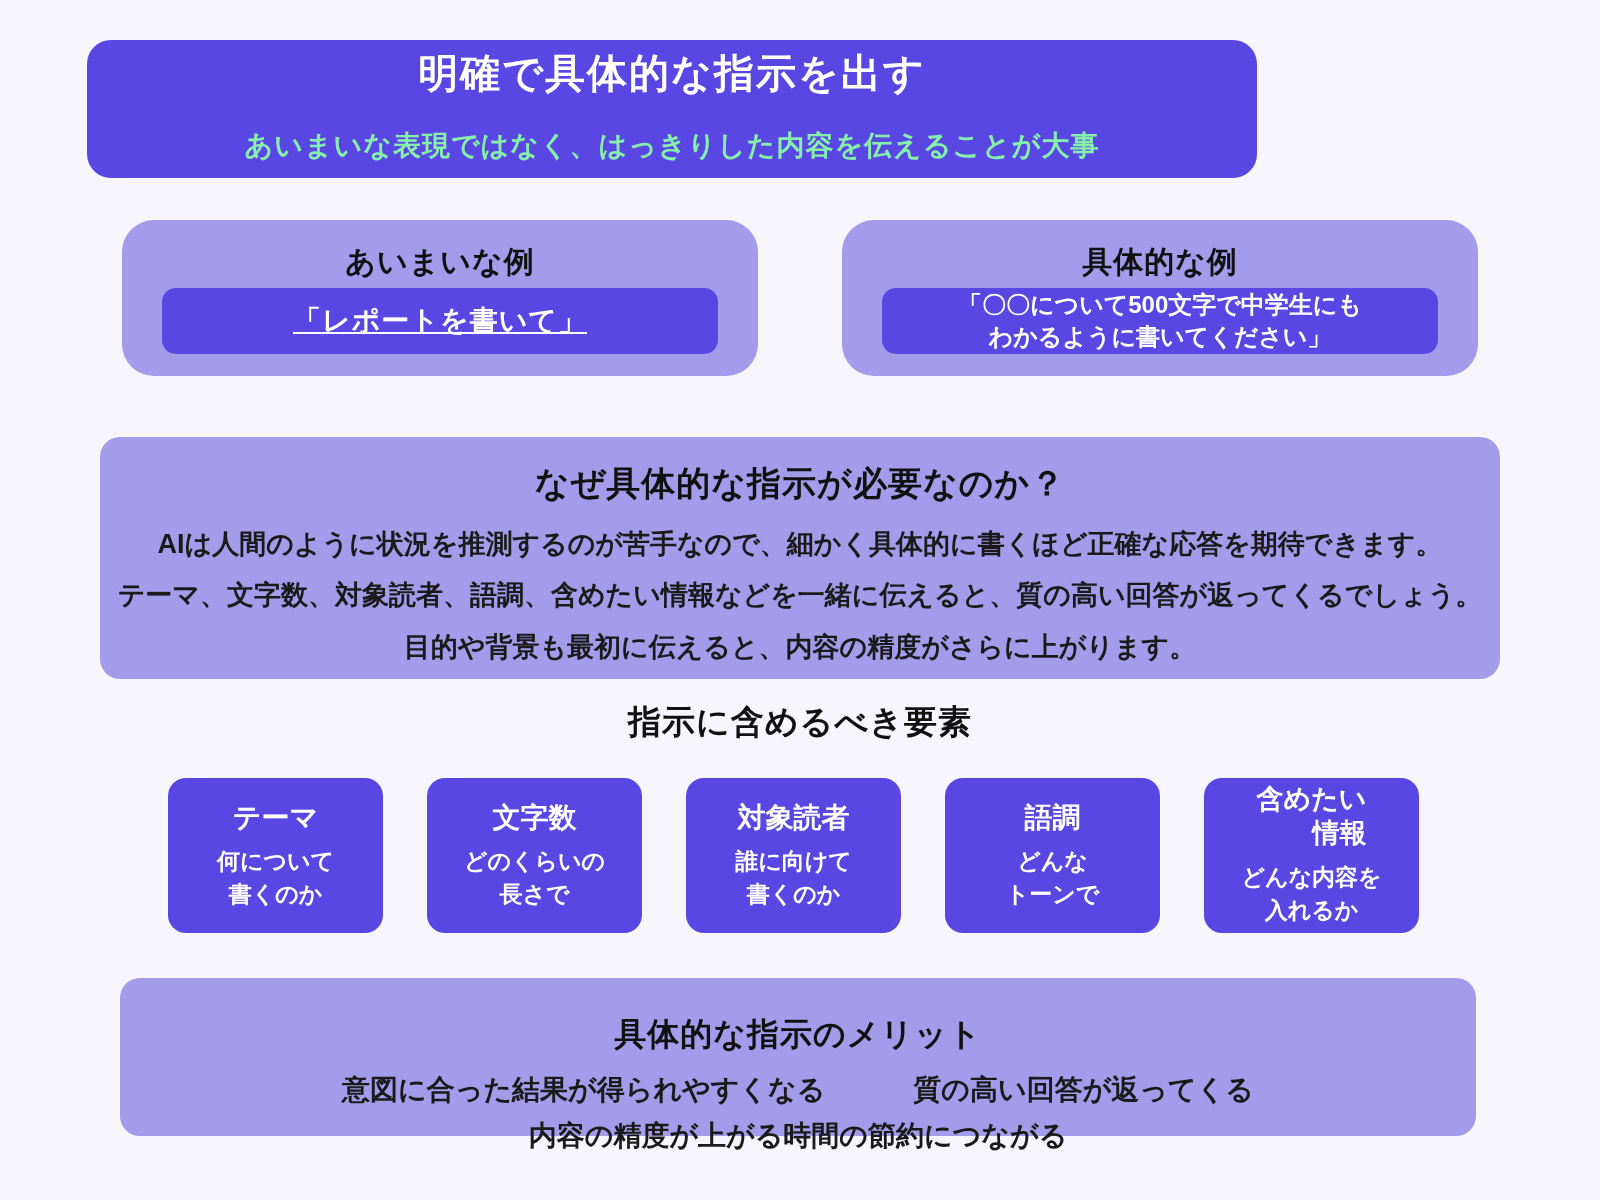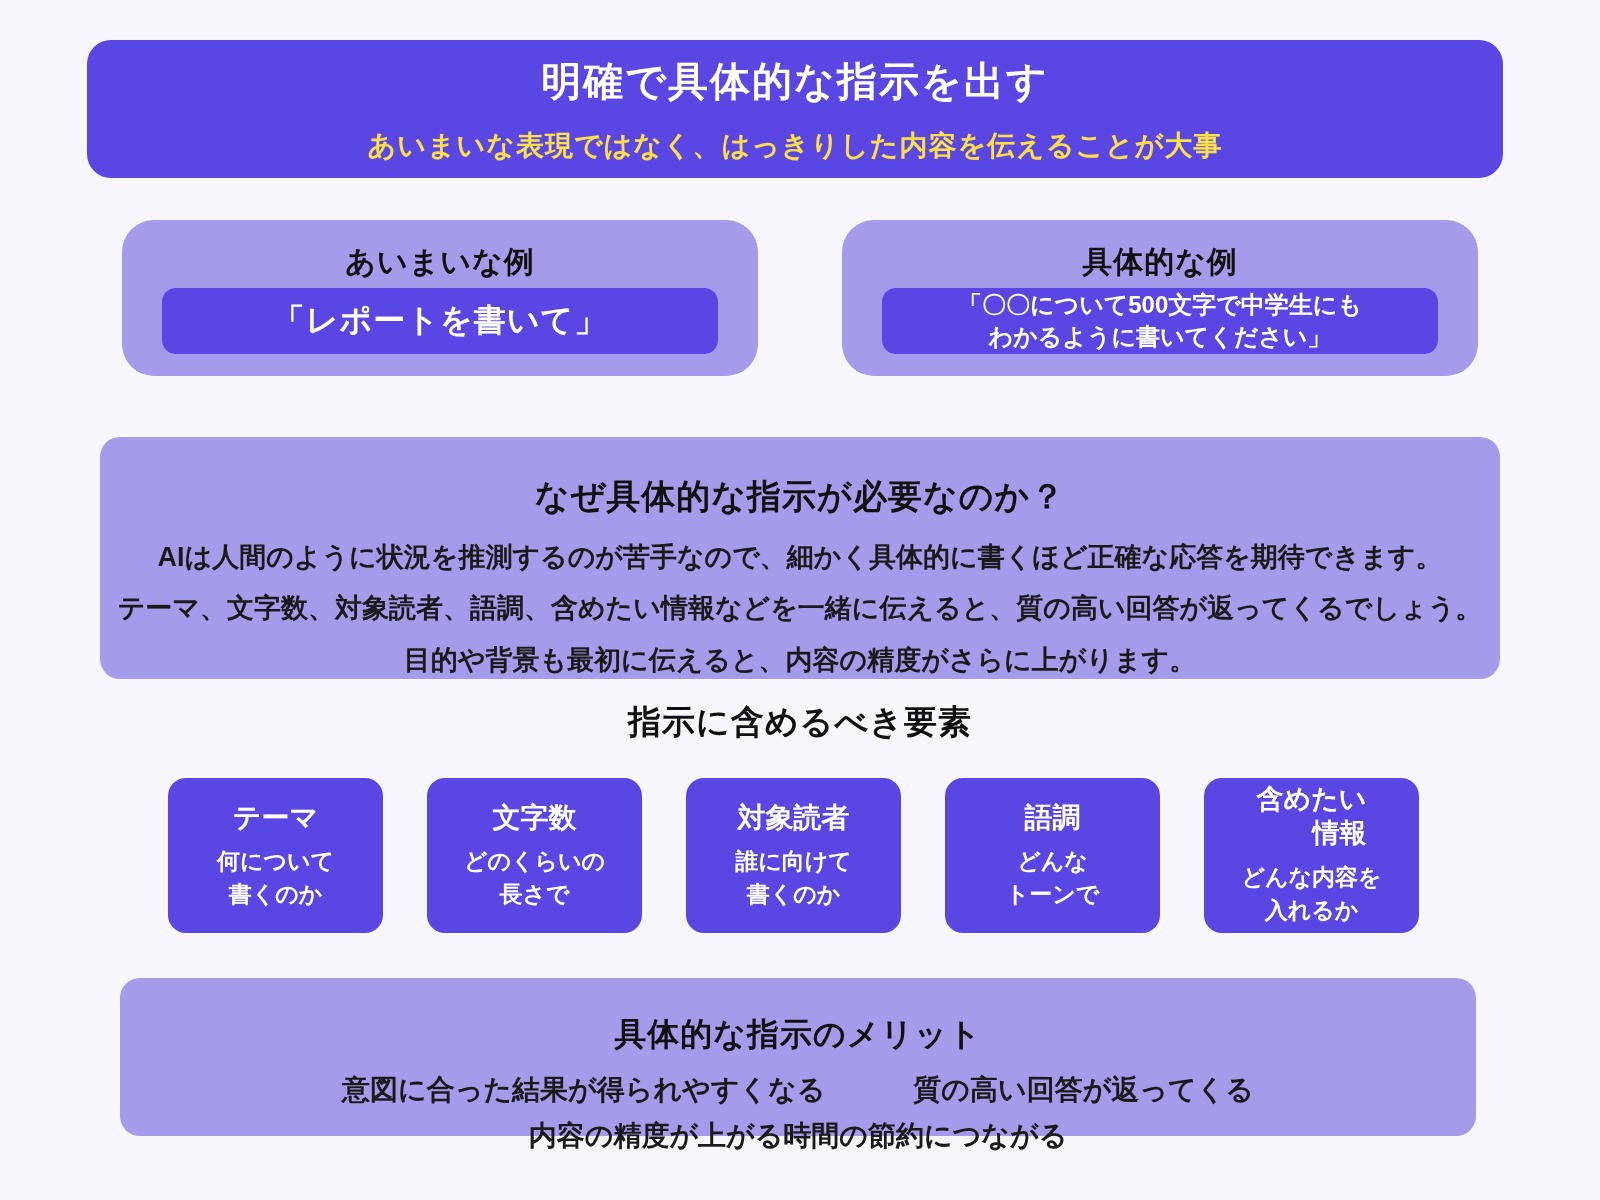--- a/index.html
+++ b/index.html
@@ -12,38 +12,38 @@
     width: 1600px;
     height: 1200px;
     background: #F7F6FD;
     overflow: hidden;
   }
 
   
   .banner {
     position: absolute;
     left: 87px; top: 40px;
-    width: 1416px; height: 138px;
+    width: 1170px; height: 138px;
     background: #5946E3;
     border-radius: 24px;
     display: flex; flex-direction: column;
     align-items: center; justify-content: center;
     gap: 18px;
     box-sizing: border-box;
   }
   .banner h1 {
     margin: 0;
     color: #FFFFFF;
     font-size: 40px;
     font-weight: 800;
     letter-spacing: 2px;
   }
   .banner p {
-    margin: 0;
-    color: #fde047;
+    margin: 8px;
+    color: #86efac;
     font-size: 28px;
     font-weight: 700;
     letter-spacing: 1px;
   }
 
   
   .example-card {
     position: absolute;
     top: 220px;
     width: 636px; height: 156px;
@@ -68,34 +68,34 @@
     left: 40px; right: 40px;
     top: 68px; height: 66px;
     background: #5946E3;
     border-radius: 14px;
     color: #FFFFFF;
     font-weight: 800;
     display: flex; align-items: center; justify-content: center;
     text-align: center;
     white-space: pre-line;
   }
-  .quote.one-line { font-size: 32px; letter-spacing: 1px; }
+  .quote.one-line { font-size: 28px; letter-spacing: 1px; text-decoration: underline; }
   .quote.two-line { font-size: 24px; line-height: 1.35; }
 
   
   .why-box {
     position: absolute;
     left: 100px; top: 437px;
     width: 1400px; height: 242px;
     background: #A49CEB;
     border-radius: 20px;
     box-sizing: border-box;
     display: flex; flex-direction: column;
     align-items: center;
-    padding-top: 37px;
+    padding-top: 24px;
   }
   .why-box h2 {
     margin: 0 0 12px 0;
     color: #111111;
     font-size: 34px;
     font-weight: 800;
     letter-spacing: 1px;
   }
   .why-box p {
     margin: 0;

